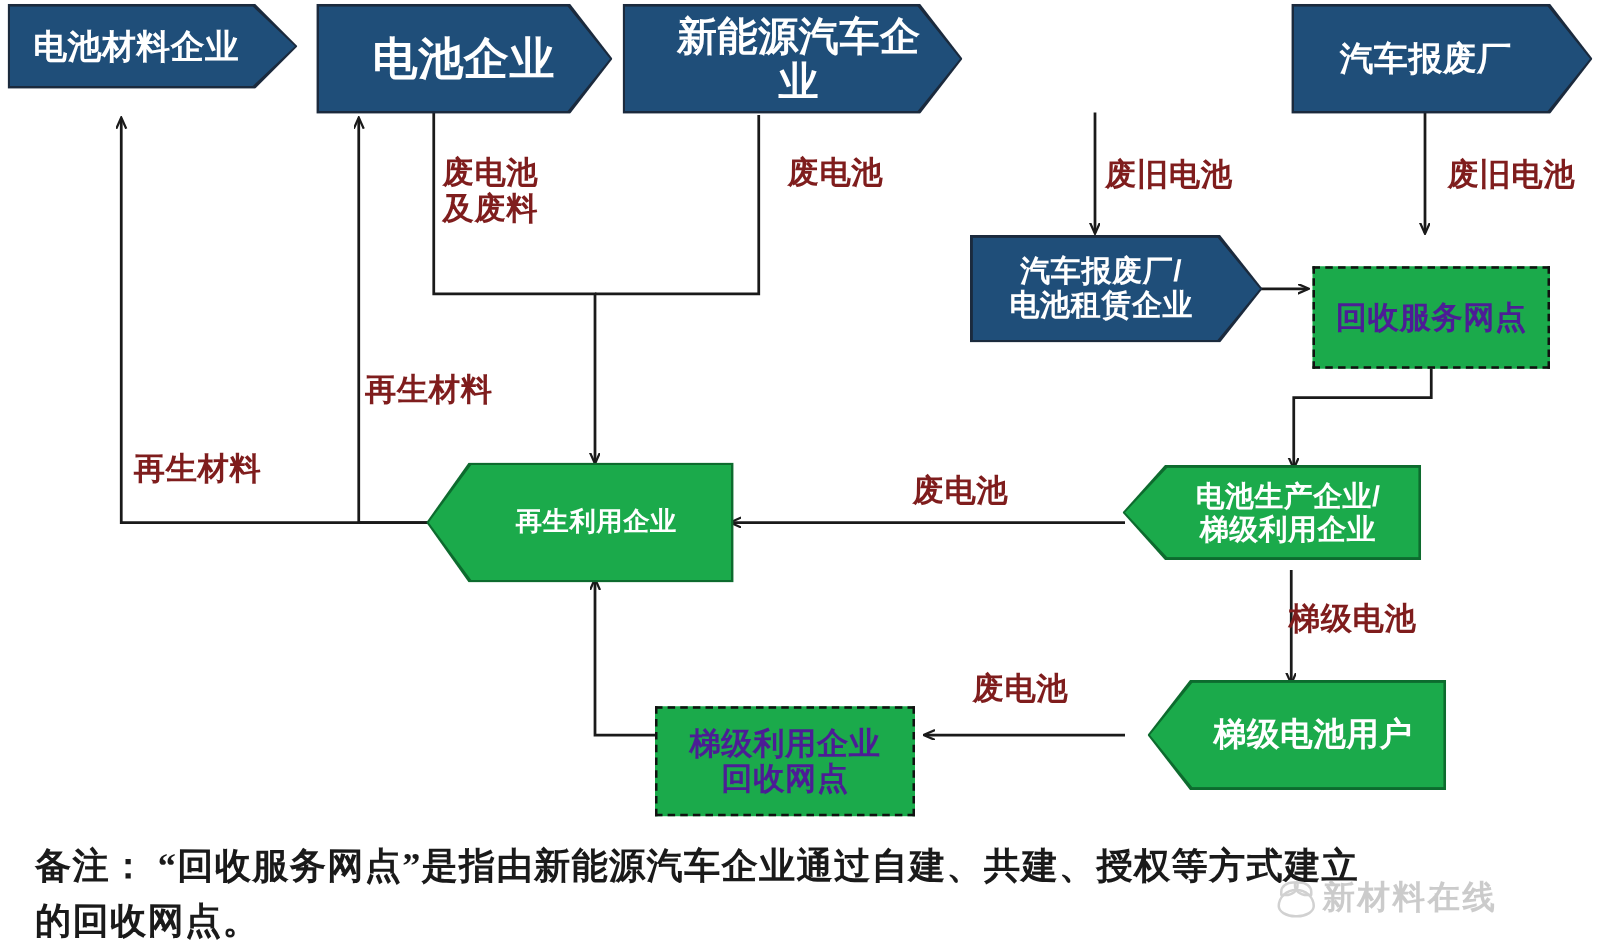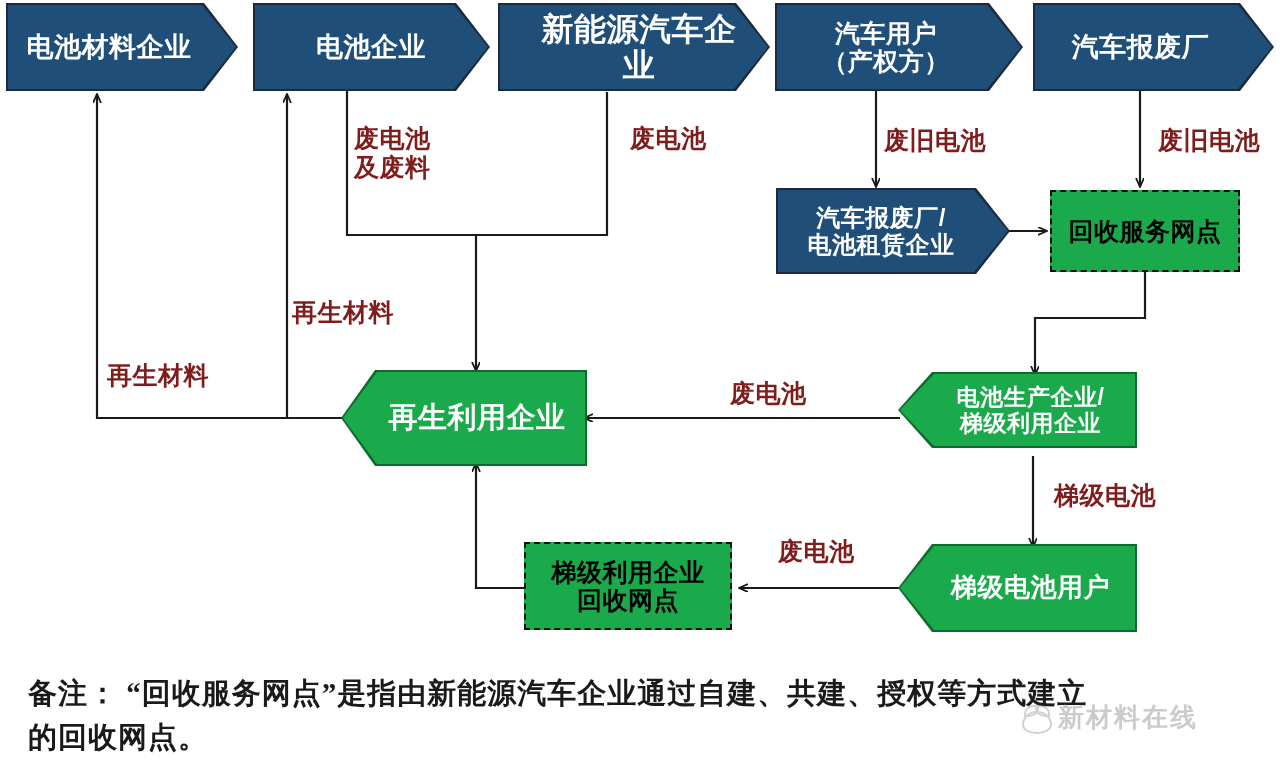--- a/index.html
+++ b/index.html
@@ -10,26 +10,27 @@
   #stage{position:relative;width:1280px;height:761px;background:#ffffff;}
 
   
   #wires{position:absolute;left:0;top:0;width:1280px;height:761px;}
 
   
   .node{
     position:absolute;
     display:flex;align-items:center;justify-content:center;
     text-align:center;
-    color:#000000;
+    color:#4c1d95;
     line-height:1.12;
     font-weight:700;
     letter-spacing:0.5px;
     box-sizing:border-box;
     white-space:pre-line;
+    margin-top:23px;
   }
   .blue{background:#1F4E79;}
   .green{background:#1BAA4B;}
 
   
   .chev-r{
     -webkit-clip-path:polygon(0 0, calc(100% - 34px) 0, 100% 50%, calc(100% - 34px) 100%, 0 100%);
     clip-path:polygon(0 0, calc(100% - 34px) 0, 100% 50%, calc(100% - 34px) 100%, 0 100%);
   }
   
@@ -126,44 +127,38 @@
       <path d="M900,418 L585,418" marker-end="url(#ah)"></path>
 
       <path d="M1033,456 L1033,546" marker-end="url(#ah)"></path>
 
       <path d="M900,588 L740,588" marker-end="url(#ah)"></path>
 
       <path d="M524,588 L476,588 L476,464" marker-end="url(#ah)"></path>
     </g>
   </svg>
 
-  <div class="chev-wrap" style="left:8px;top:5px;width:228px;height:84px;">
+  <div class="chev-wrap" style="left:8px;top:5px;width:228px;height:64px;">
     <div class="stroke chev-r"></div>
     <div class="fill chev-r blue"></div>
     <div class="txt" style="font-size:27px;padding-right:26px;">电池材料企业</div>
   </div>
 
   <div class="chev-wrap" style="left:255px;top:5px;width:233px;height:84px;">
     <div class="stroke chev-r"></div>
     <div class="fill chev-r blue"></div>
-    <div class="txt" style="font-size:27px;padding-right:26px;margin-left:25px;">电池企业</div>
+    <div class="txt" style="font-size:36px;padding-right:26px;margin-left:25px;">电池企业</div>
   </div>
 
   <div class="chev-wrap" style="left:500px;top:5px;width:268px;height:84px;">
     <div class="stroke chev-r"></div>
     <div class="fill chev-r blue"></div>
     <div class="txt" style="font-size:32px;padding-right:26px;padding-left:36px;">新能源汽车企业</div>
   </div>
 
-  <div class="chev-wrap" style="left:777px;top:5px;width:244px;height:84px;">
-    <div class="stroke chev-r"></div>
-    <div class="fill chev-r blue"></div>
-    <div class="txt" style="font-size:25px;padding-right:26px;">汽车用户
-（产权方）</div>
-  </div>
 
   <div class="chev-wrap" style="left:1035px;top:5px;width:237px;height:84px;">
     <div class="stroke chev-r"></div>
     <div class="fill chev-r blue"></div>
     <div class="txt" style="font-size:27px;padding-right:26px;">汽车报废厂</div>
   </div>
 
   <div class="chev-wrap" style="left:778px;top:190px;width:230px;height:82px;">
     <div class="stroke chev-r"></div>
     <div class="fill chev-r blue"></div>
@@ -178,24 +173,24 @@
   <div class="chev-wrap" style="left:900px;top:374px;width:235px;height:72px;">
     <div class="stroke chev-l grn"></div>
     <div class="fill chev-l green"></div>
     <div class="txt" style="font-size:23px;padding-left:26px;">电池生产企业/
 梯级利用企业</div>
   </div>
 
   <div class="chev-wrap" style="left:343px;top:372px;width:242px;height:92px;">
     <div class="stroke chev-l grn"></div>
     <div class="fill chev-l green"></div>
-    <div class="txt" style="font-size:29px;padding-left:26px;">再生利用企业</div>
-  </div>
-
-  <div class="chev-wrap" style="left:900px;top:546px;width:235px;height:84px;">
+    <div class="txt" style="font-size:21px;padding-left:26px;">再生利用企业</div>
+  </div>
+
+  <div class="chev-wrap" style="left:920px;top:546px;width:235px;height:84px;">
     <div class="stroke chev-l grn"></div>
     <div class="fill chev-l green"></div>
     <div class="txt" style="font-size:26px;padding-left:26px;">梯级电池用户</div>
   </div>
 
   <div class="node green rect-dash" style="left:524px;top:542px;width:208px;height:88px;font-size:25px;">
     <span class="lbl">梯级利用企业
 回收网点</span>
   </div>
 
@@ -207,21 +202,21 @@
   <div class="elabel" style="left:884px;top:126px;font-size:25px;">废旧电池</div>
 
   <div class="elabel" style="left:1158px;top:126px;font-size:25px;">废旧电池</div>
 
   <div class="elabel" style="left:292px;top:298px;font-size:25px;">再生材料</div>
 
   <div class="elabel" style="left:107px;top:361px;font-size:25px;">再生材料</div>
 
   <div class="elabel" style="left:730px;top:379px;font-size:25px;">废电池</div>
 
-  <div class="elabel" style="left:1031px;top:481px;font-size:25px;padding-left:23px;">梯级电池</div>
+  <div class="elabel" style="left:1031px;top:481px;font-size:25px;">梯级电池</div>
 
   <div class="elabel" style="left:778px;top:537px;font-size:25px;">废电池</div>
 
   <div class="note" style="left:28px;top:672px;font-size:29px;">备注： “回收服务网点”是指由新能源汽车企业通过自建、共建、授权等方式建立</div>
   <div class="note" style="left:28px;top:716px;font-size:29px;">的回收网点。</div>
 
   <div class="wm" style="left:1020px;top:700px;font-size:26px;">
     <span class="peach">
       <span class="lf"></span>
         <span class="rf"></span>

